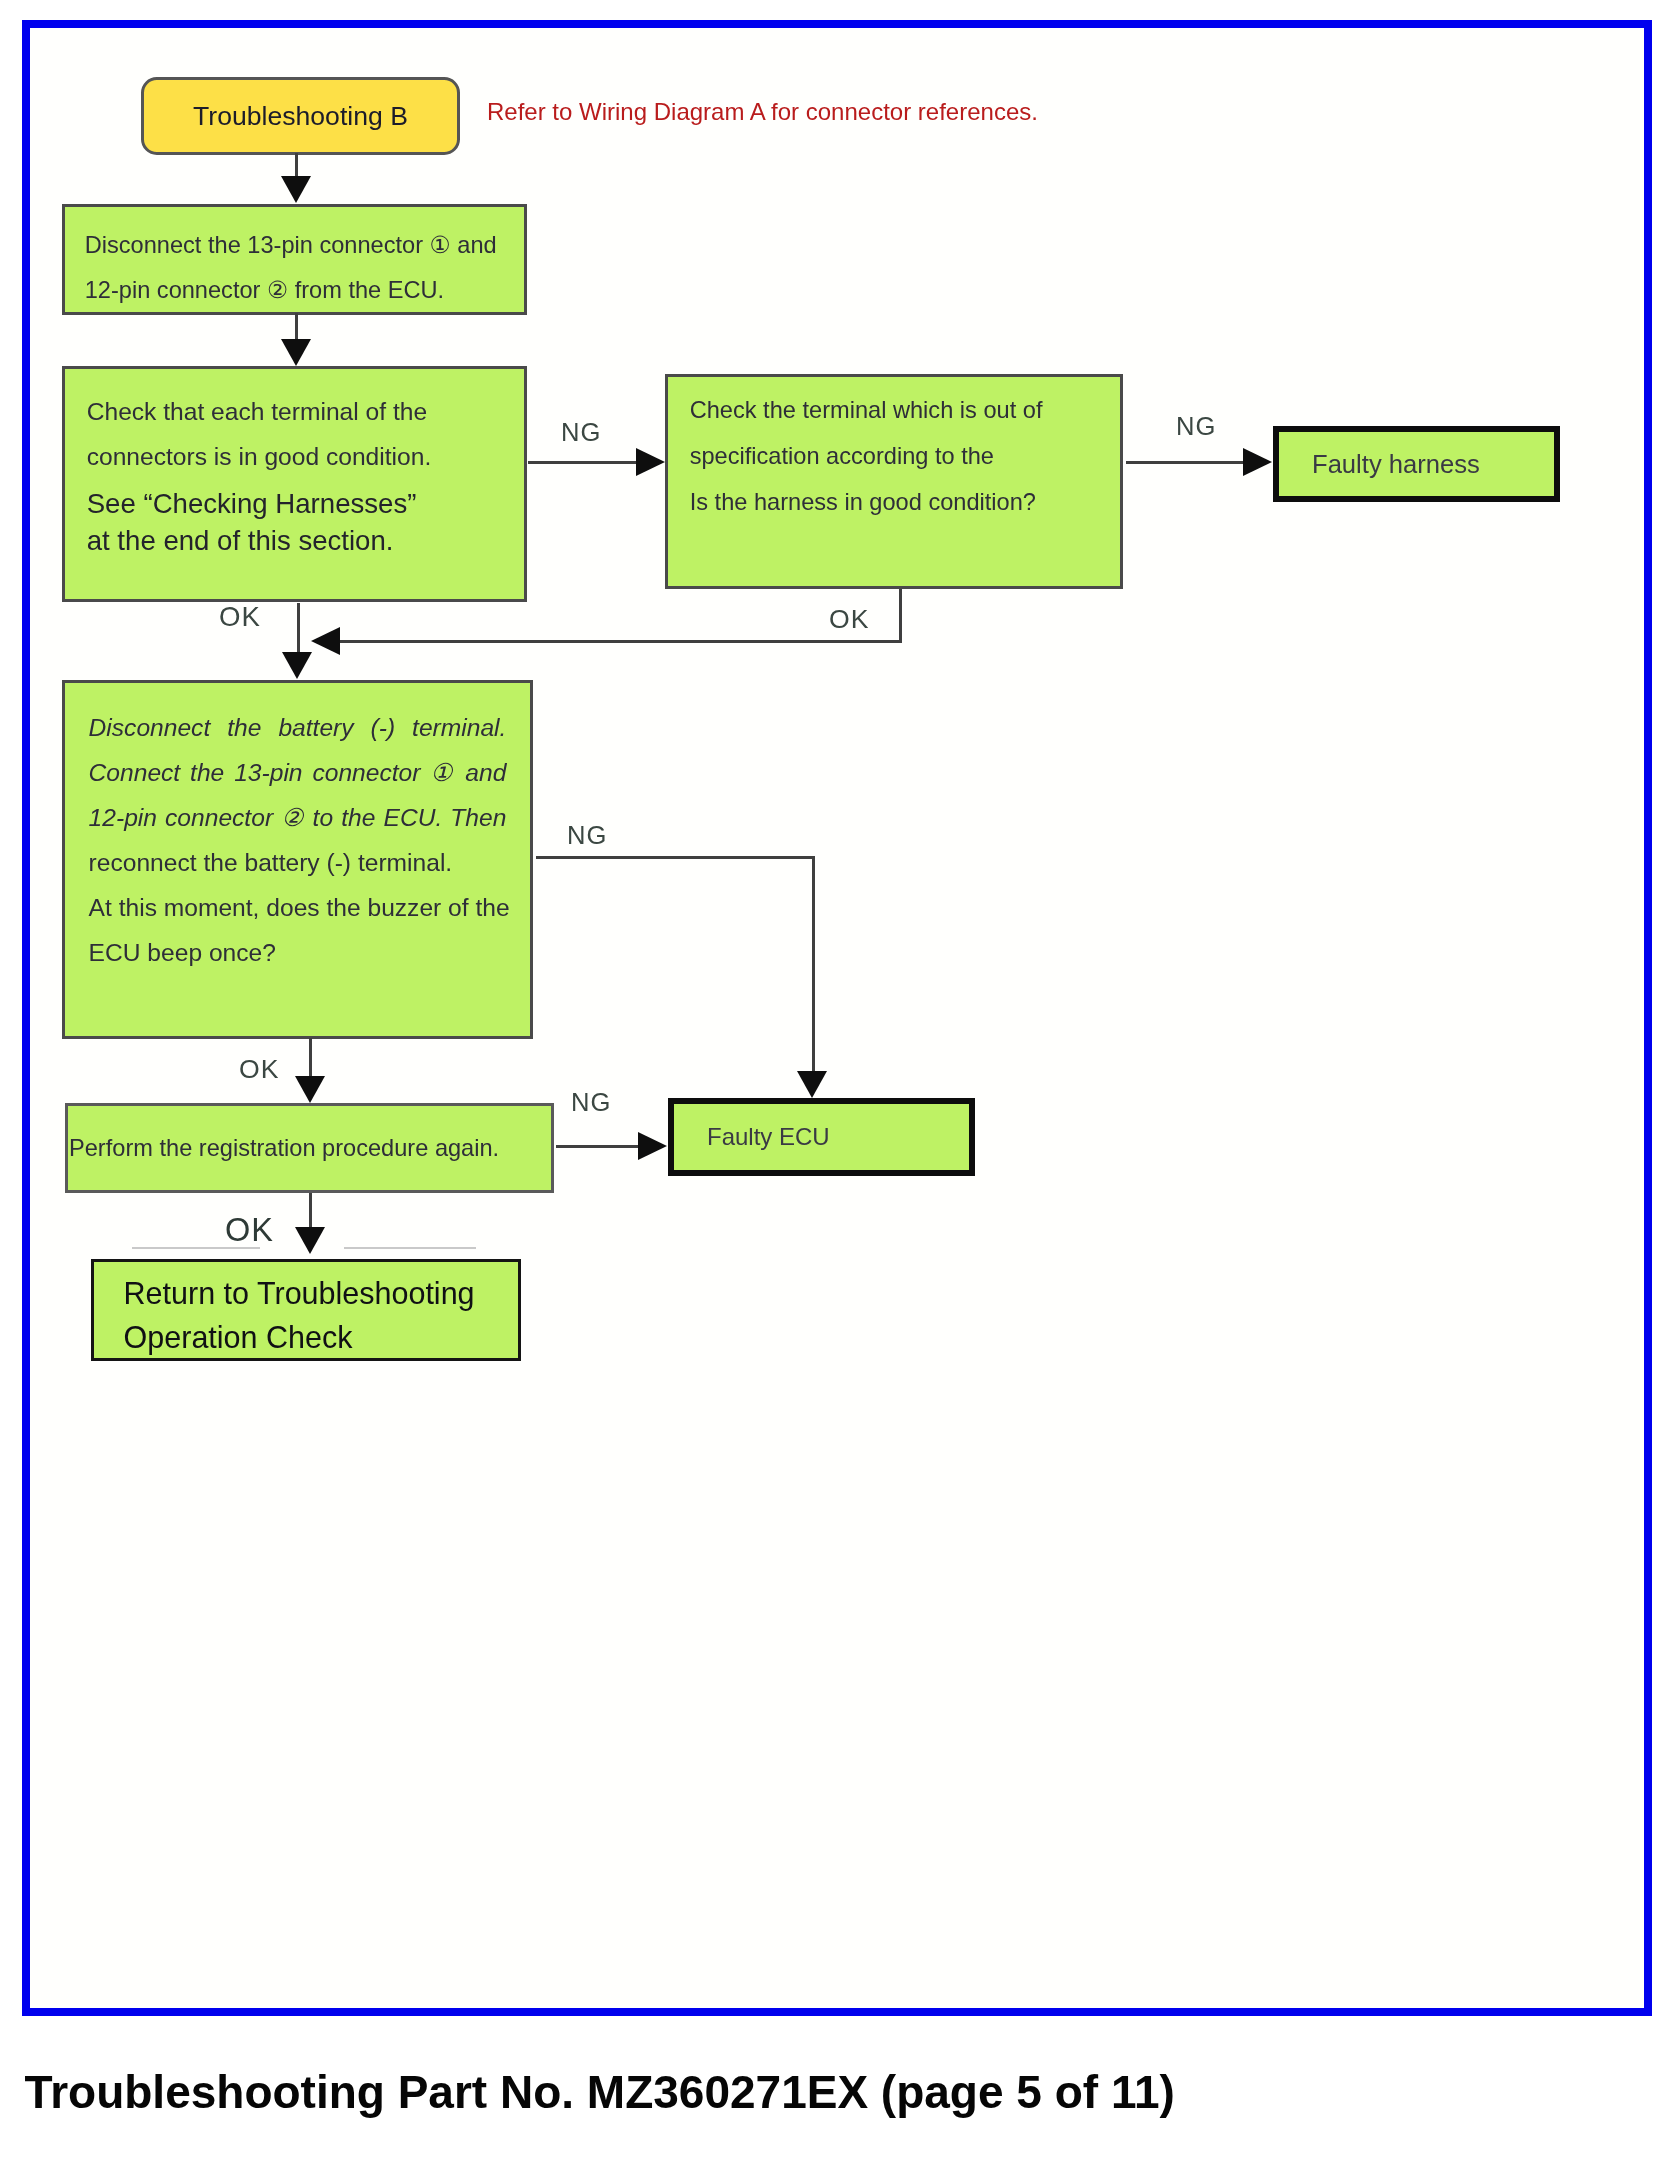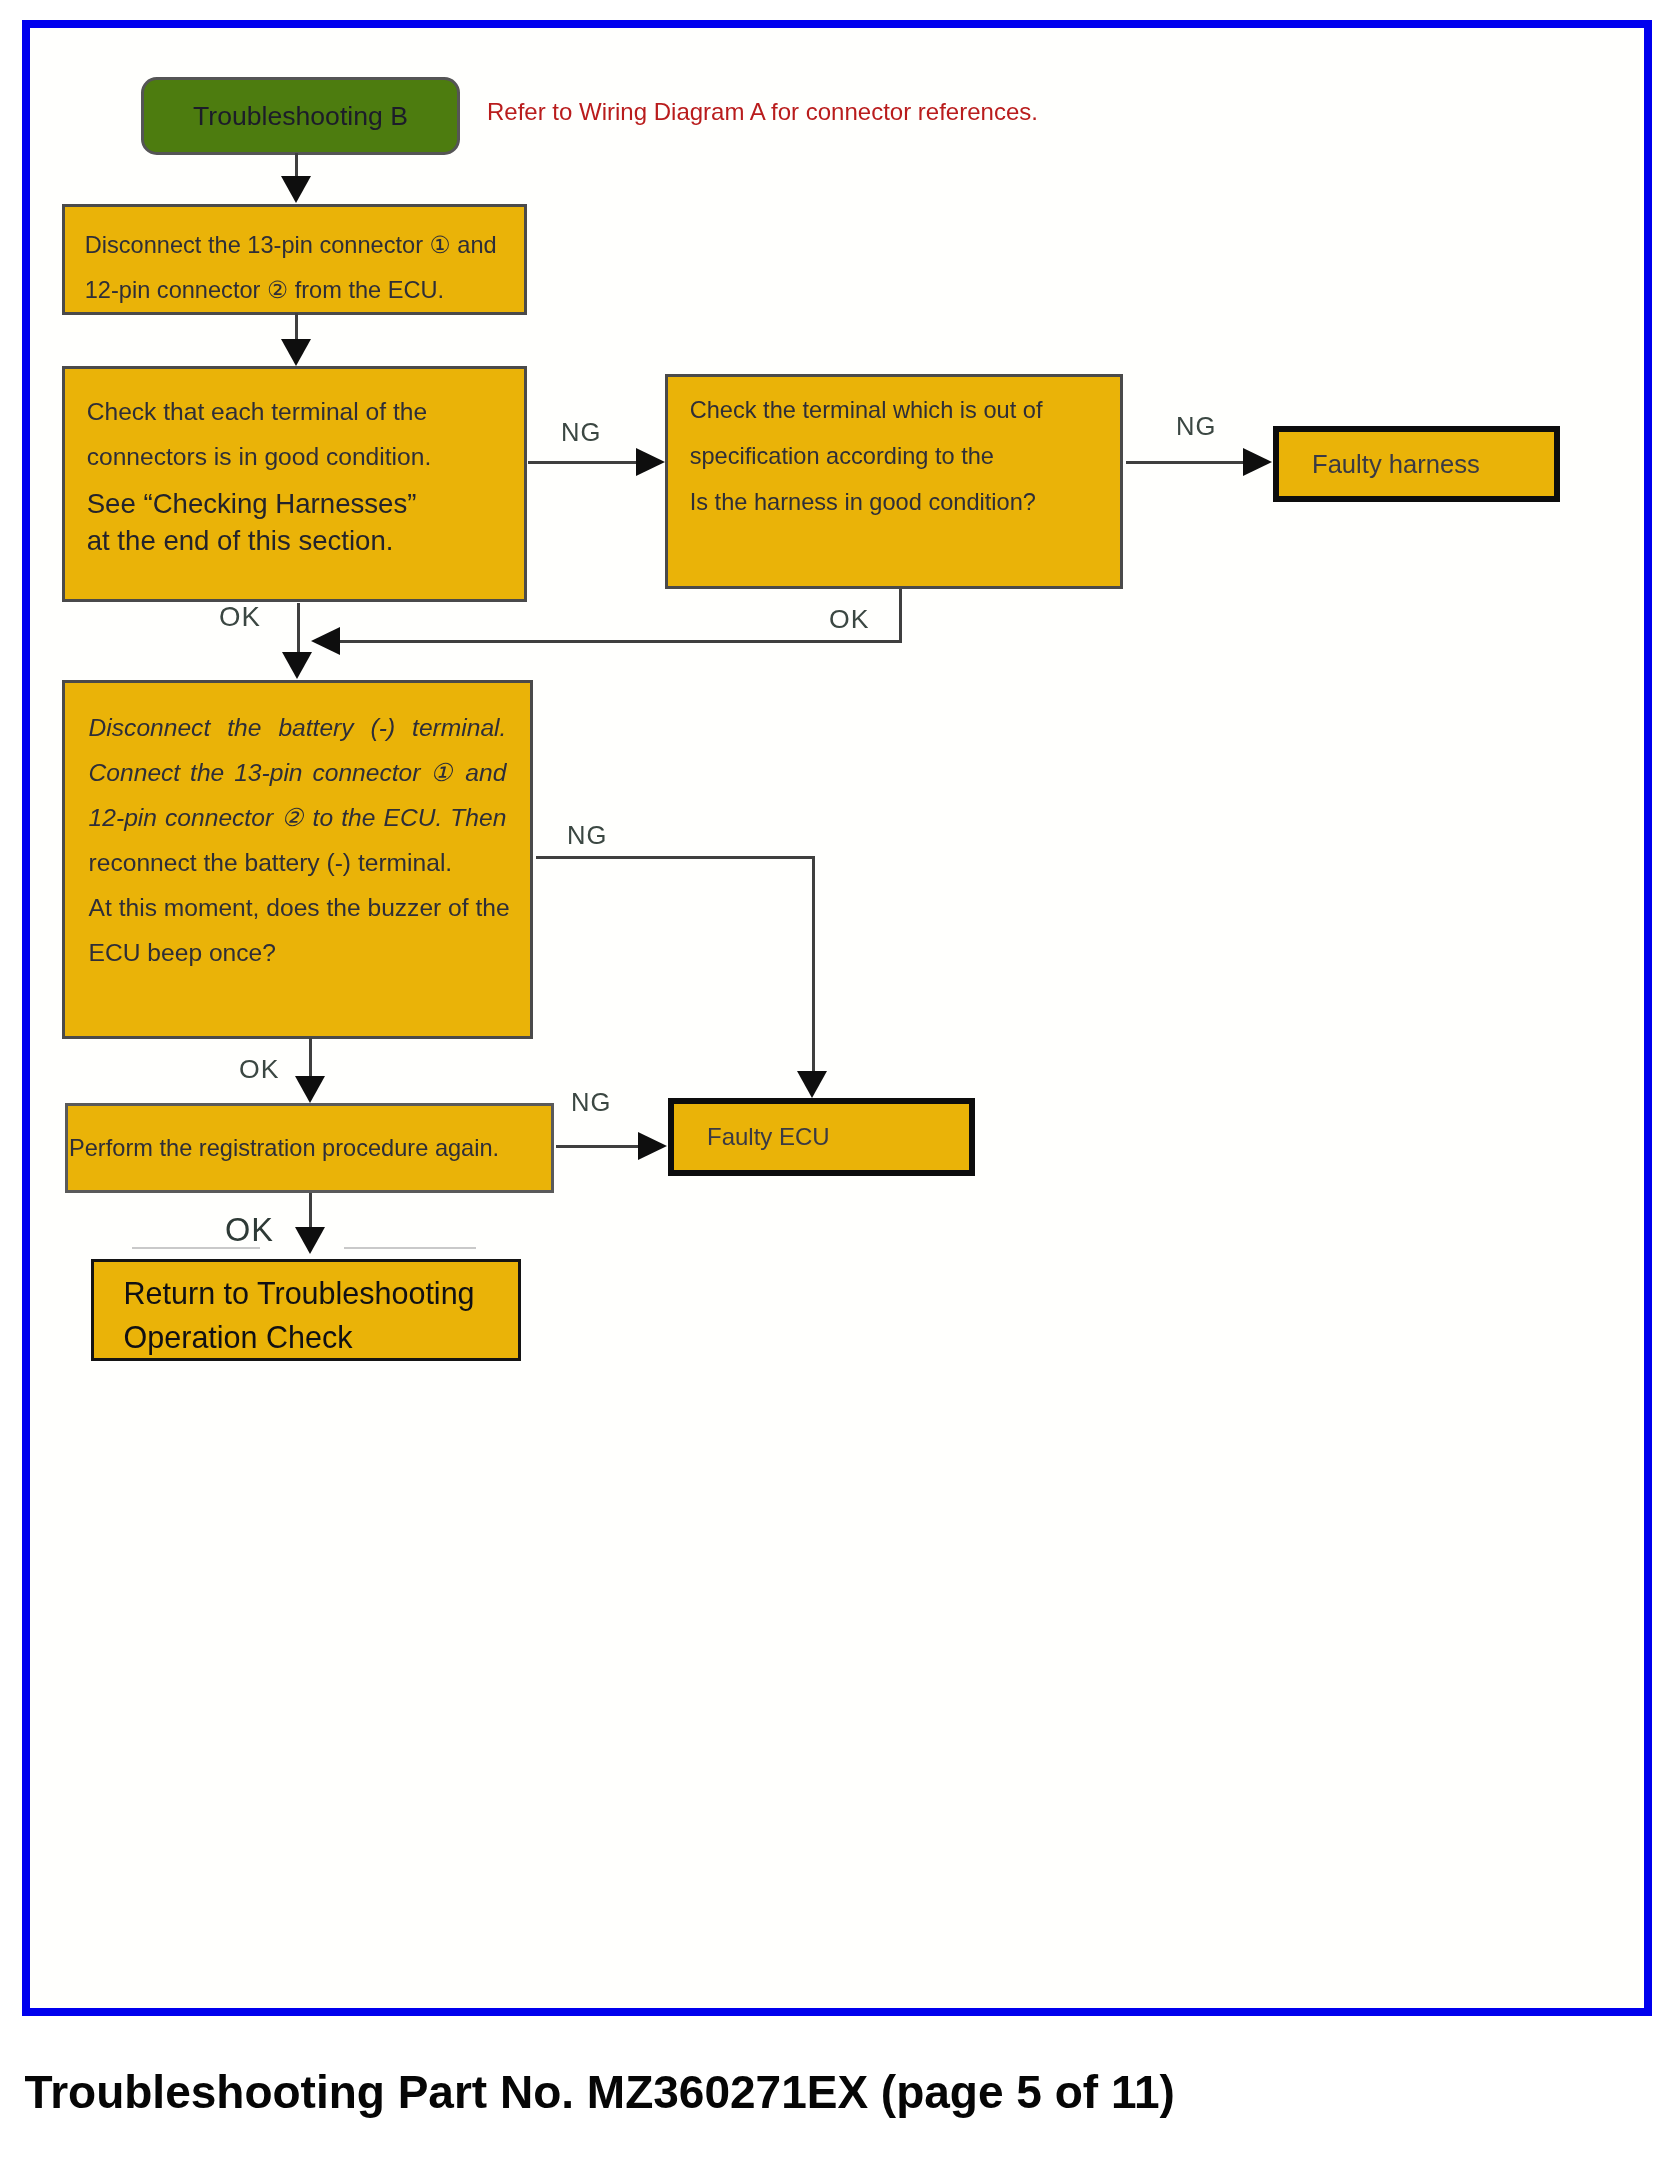--- a/index.html
+++ b/index.html
@@ -5,21 +5,21 @@
   html,body{margin:0;padding:0;}
   body{
     width:1676px;height:2181px;position:relative;background:#ffffff;
     font-family:"Liberation Sans", sans-serif;color:#2a2a32;overflow:hidden;
   }
   #blue-frame{
     position:absolute;left:21.7px;top:19.7px;width:1630px;height:1996px;
     border:8.9px solid #0000ee;box-sizing:border-box;background:#fffffd;
   }
   .box{
-    position:absolute;box-sizing:border-box;background:#eab308;
+    position:absolute;box-sizing:border-box;background:#bef264;
     border:3px solid #4a4a4a;color:#2e2e38;
   }
   .box.thick{border:6.9px solid #0d0d0d;color:#3a3a44;}
   .nowrap{white-space:nowrap;}
   .vline,.hline{position:absolute;background:#3f3f3f;}
   .vline{width:3px;}
   .hline{height:3px;}
   .faintline{position:absolute;height:2px;background:#c9c9c9;}
   .arr-down{position:absolute;width:0;height:0;
     border-left:15.8px solid transparent;border-right:15.8px solid transparent;
@@ -29,21 +29,21 @@
     border-left:29.6px solid #0e0e0e;}
   .arr-left{position:absolute;width:0;height:0;
     border-top:14.8px solid transparent;border-bottom:14.8px solid transparent;
     border-right:29.6px solid #0e0e0e;}
   .lbl{position:absolute;font-size:25.6px;color:#3b4742;letter-spacing:1px;}
   .just{text-align:justify;text-align-last:justify;text-justify:inter-word;font-style:italic;}
   #start-node{
     position:absolute;left:141px;top:77px;width:319px;height:78px;
     border:3px solid #555;border-radius:15.8px;box-sizing:border-box;
     display:flex;align-items:center;justify-content:center;
-    font-size:26.6px;color:#1c1c2a;background:#4d7c0f;
+    font-size:26.6px;color:#1c1c2a;background:#fde047;
   }
   #wiring-note{position:absolute;left:487px;top:98px;font-size:24px;color:#b91c1c;white-space:nowrap;}
   #caption{position:absolute;left:24.6px;top:2065px;font-size:46px;font-weight:700;color:#060606;white-space:nowrap;}
 </style>
 </head>
 <body>
 
 <div id="blue-frame"></div>
 
 <div id="start-node">Troubleshooting B</div>

